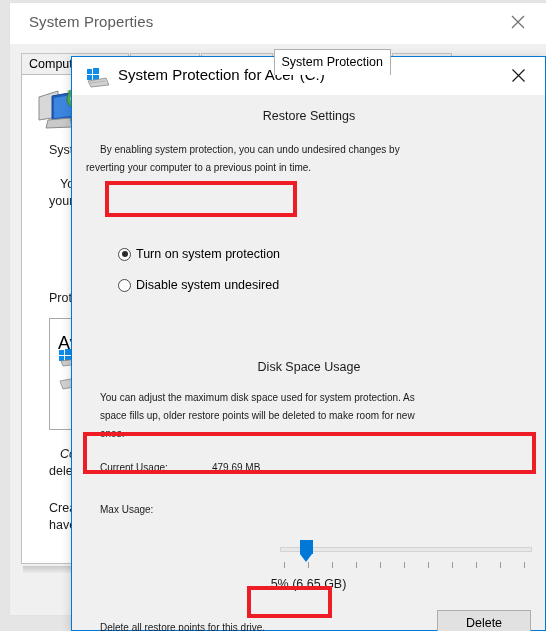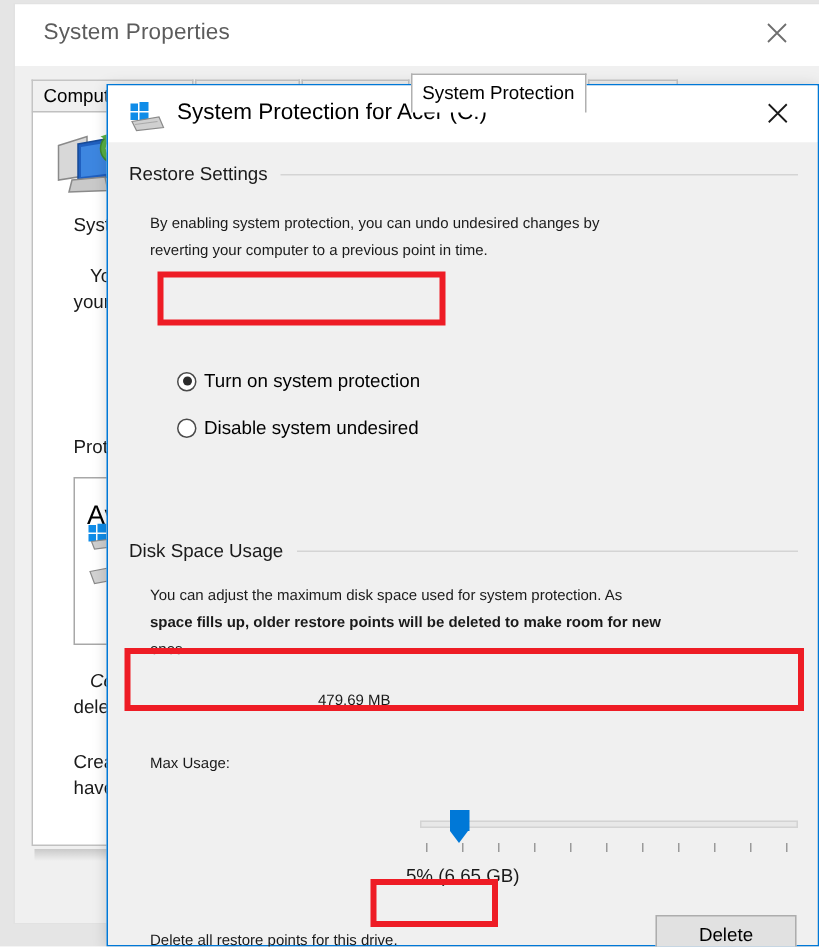--- a/index.html
+++ b/index.html
@@ -226,20 +226,21 @@
   }
 
   
   .group {
     position: absolute;
     left: 14px;
     width: 446px;
     display: flex;
     align-items: center;
     gap: 9px;
+    flex-direction: column;
   }
   .group-label {
     font-size: 12.5px;
     color: #1a1a1a;
     white-space: nowrap;
   }
   .group-rule {
     flex: 1;
     height: 1px;
     background: #d4d4d4;
@@ -473,41 +474,42 @@
     </div>
 
     <div class="dlg-body">
 
       <div class="group" style="top:14px;">
         <span class="group-label">Restore Settings</span>
         <span class="group-rule"></span>
       </div>
 
       <div class="para" style="left:28px; top:46px;">By enabling system protection, you can undo undesired changes by</div>
-      <div class="para" style="left:28px; top:64px;">reverting your computer to a previous point in time.</div>
+      <div class="para" style="left:14px; top:64px;">reverting your computer to a previous point in time.</div>
 
       <div class="radio-row" style="left:46px; top:152px;">
         <span class="radio checked"></span>
         <span>Turn on system protection</span>
       </div>
 
       <div class="radio-row" style="left:46px; top:183px;">
         <span class="radio"></span>
         <span>Disable system undesired</span>
       </div>
 
       <div class="group" style="top:265px;">
         <span class="group-label">Disk Space Usage</span>
         <span class="group-rule"></span>
       </div>
 
       <div class="para" style="left:28px; top:294px;">You can adjust the maximum disk space used for system protection. As</div>
-      <div class="para" style="left:28px; top:312px;font-weight:bold;">space fills up, older restore points will be deleted to make room for new</div>
+      <div class="para" style="left:28px; top:312px;">space fills up, older restore points will be deleted to make room for new</div>
       <div class="para" style="left:28px; top:330px;">ones.</div>
 
+      <div class="para" style="left:28px; top:364px;">Current Usage:</div>
       <div class="para" style="left:140px; top:364px;">479.69 MB</div>
 
       <div class="para" style="left:28px; top:406px;">Max Usage:</div>
 
       <div class="slider-wrap">
         <div class="slider-track"></div>
         <div class="slider-thumb">
           <div class="body"></div>
           <div class="tip"></div>
         </div>

